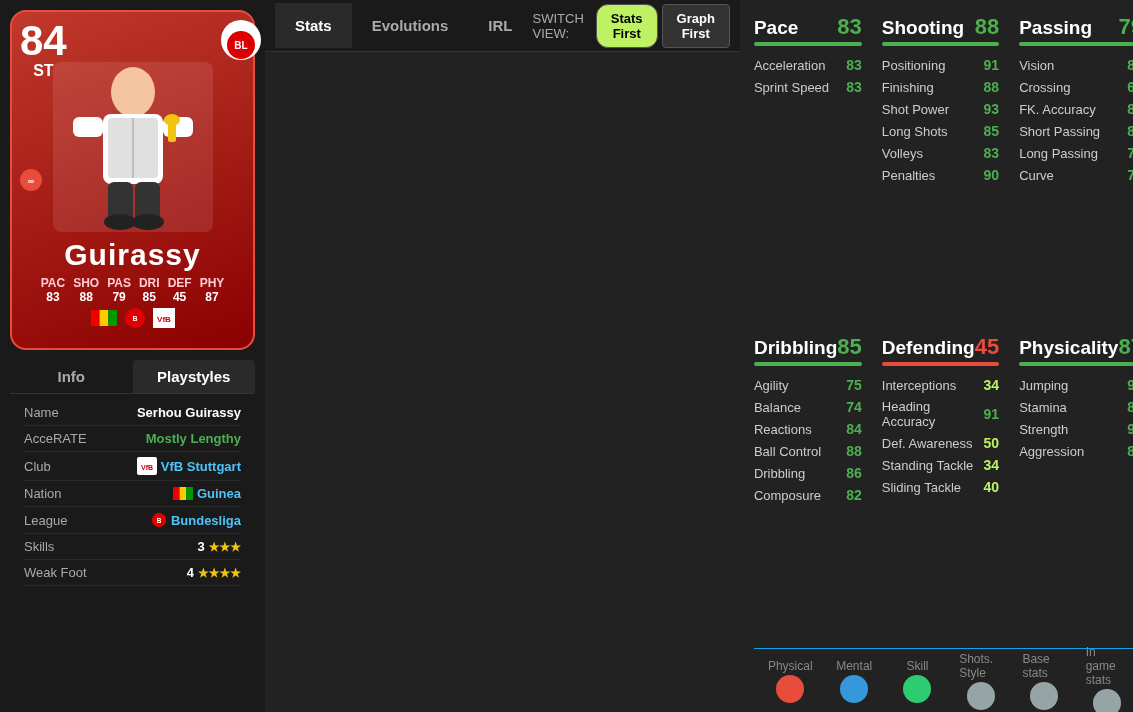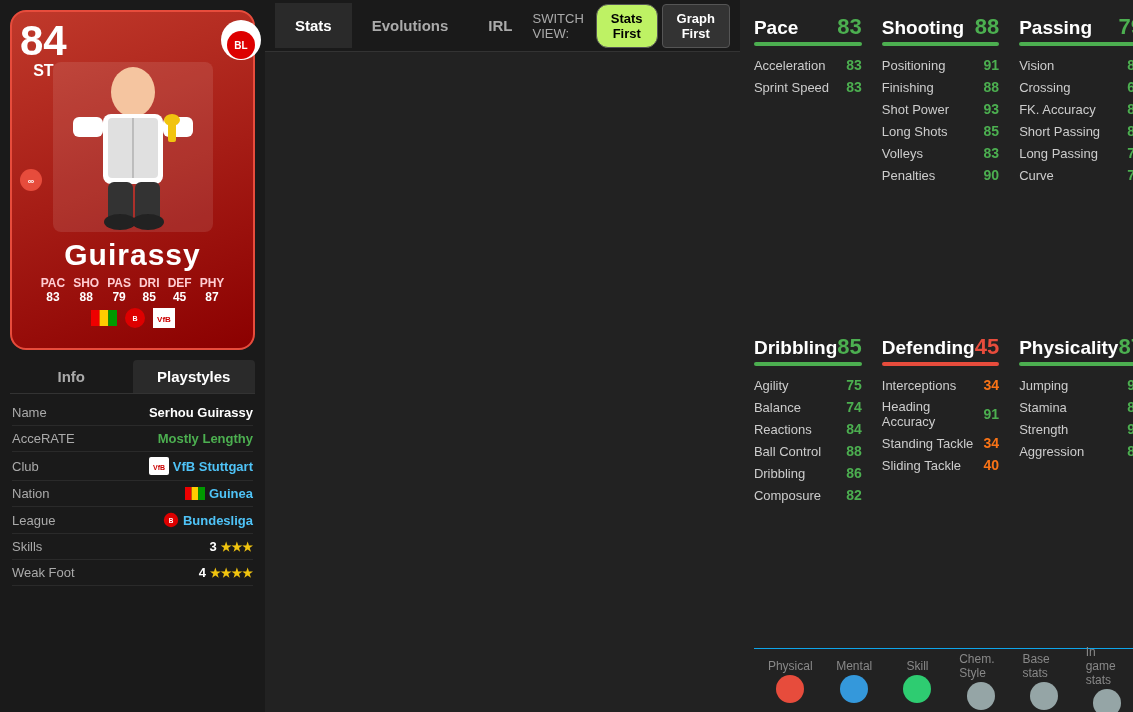--- a/index.html
+++ b/index.html
@@ -153,21 +153,21 @@
     }
 
     .tab-btn.active {
       background: #2a2a2a;
       color: #fff;
       border-radius: 4px 4px 0 0;
     }
 
     
     .info-section {
-      padding: 6px 12px;
+      padding: 6px 24px;
       font-size: 13px;
     }
 
     .info-row {
       display: flex;
       justify-content: space-between;
       align-items: center;
       padding: 5px 0;
       border-bottom: 1px solid #2a2a2a;
     }
@@ -316,21 +316,21 @@
     .stat-item-name {
       color: #ccc;
     }
 
     .stat-item-val {
       font-weight: 700;
       font-size: 14px;
     }
 
     .stat-item-val.green { color: #4caf50; }
-    .stat-item-val.red { color: #f97316; }
+    .stat-item-val.red { color: #bef264; }
 
     
     .bottom-bar {
       display: flex;
       align-items: center;
       border-top: 1px solid #0ea5e9;
       padding: 6px 14px;
       gap: 20px;
       height: 64px;
     }
@@ -676,20 +676,24 @@
         <div class="stat-bar red"></div>
         <div class="stat-item">
           <span class="stat-item-name">Interceptions</span>
           <span class="stat-item-val red">34</span>
         </div>
         <div class="stat-item">
           <span class="stat-item-name">Heading Accuracy</span>
           <span class="stat-item-val green">91</span>
         </div>
         <div class="stat-item">
+          <span class="stat-item-name">Def. Awareness</span>
+          <span class="stat-item-val red">50</span>
+        </div>
+        <div class="stat-item">
           <span class="stat-item-name">Standing Tackle</span>
           <span class="stat-item-val red">34</span>
         </div>
         <div class="stat-item">
           <span class="stat-item-name">Sliding Tackle</span>
           <span class="stat-item-val red">40</span>
         </div>
       </div>
 
       <div class="stat-category">
@@ -725,21 +729,21 @@
       </div>
       <div class="bottom-bar-item">
         <span class="bottom-bar-label">Mental</span>
         <div class="bottom-bar-icon mental"></div>
       </div>
       <div class="bottom-bar-item">
         <span class="bottom-bar-label">Skill</span>
         <div class="bottom-bar-icon skill"></div>
       </div>
       <div class="bottom-bar-item">
-        <span class="bottom-bar-label">Chem. Style</span>
+        <span class="bottom-bar-label">Shots. Style</span>
         <div class="bottom-bar-icon chem"></div>
       </div>
       <div class="bottom-bar-item">
         <span class="bottom-bar-label">Base stats</span>
         <div class="bottom-bar-icon base"></div>
       </div>
       <div class="bottom-bar-item">
         <span class="bottom-bar-label">In game stats</span>
         <div class="bottom-bar-icon ingame"></div>
       </div>

